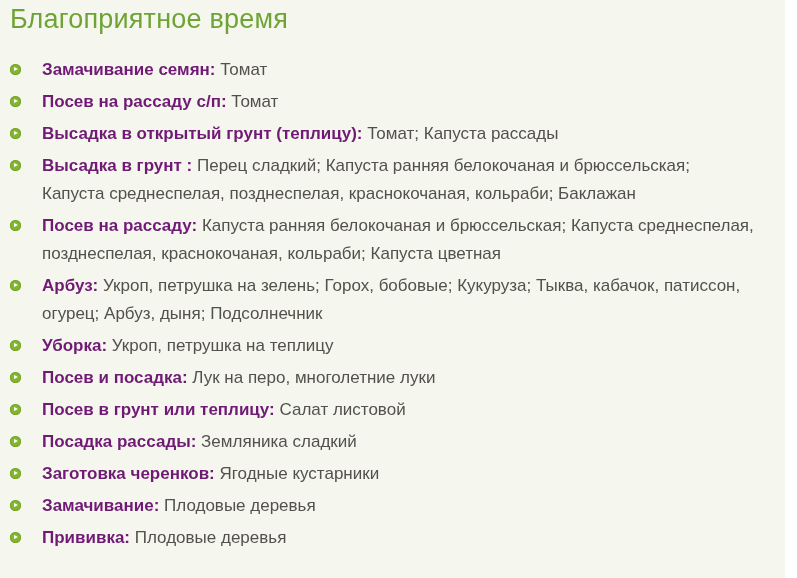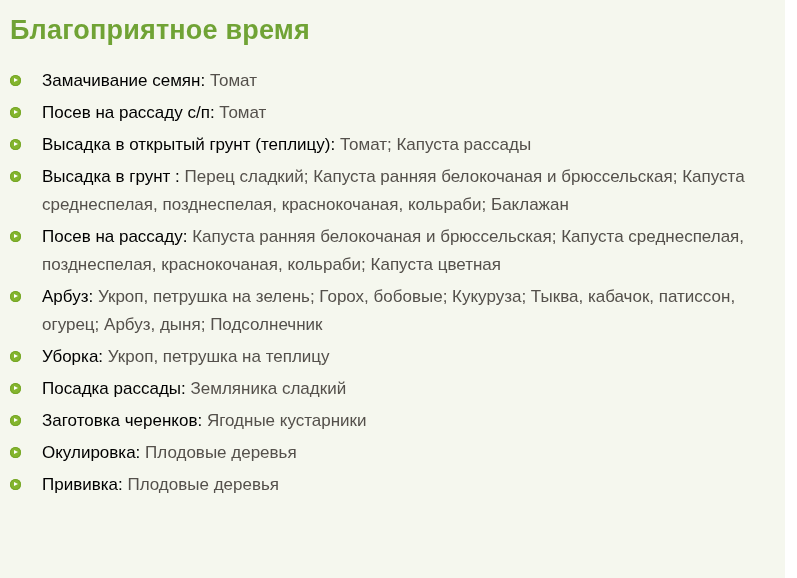--- a/index.html
+++ b/index.html
@@ -17,43 +17,43 @@
   .right-strip {
     position: absolute;
     top: 0;
     right: 0;
     width: 12px;
     height: 100%;
     background: #ffffff;
   }
   h1.page-title {
     margin: 0;
-    padding: 15px 0 0 10px;
+    padding: 4px 0 0 10px;
     font-size: 27px;
     line-height: 30px;
-    font-weight: bold;
+    font-weight: normal;
     color: #70a335;
     letter-spacing: 0.2px;
   }
   ul.fav-list {
     list-style: none;
     margin: 22px 0 0 0;
     padding: 0 40px 0 10px;
   }
   ul.fav-list li.item {
     position: relative;
     margin: 0 0 4px 0;
     padding-left: 32px;
     font-size: 17px;
     line-height: 28px;
     color: #54504b;
   }
   ul.fav-list li.item .label {
-    font-weight: normal;
-    color: #000000;
+    font-weight: bold;
+    color: #701a75;
   }
   .bullet {
     position: absolute;
     left: 0;
     top: 8px;
     width: 11px;
     height: 11px;
     border-radius: 50%;
     background: #84b52e;
     box-shadow: inset 0 0 0 1px #76a626;
@@ -124,35 +124,49 @@
       <span class="bullet">
           <span class="tri"></span>
         </span>
       <span class="label">Уборка:</span>
       <span class="value">Укроп, петрушка на теплицу</span>
     </li>
     <li class="item">
       <span class="bullet">
           <span class="tri"></span>
         </span>
+      <span class="label">Посев и посадка:</span>
+      <span class="value">Лук на перо, многолетние луки</span>
+    </li>
+    <li class="item">
+      <span class="bullet">
+          <span class="tri"></span>
+        </span>
+      <span class="label">Посев в грунт или теплицу:</span>
+      <span class="value">Салат листовой</span>
+    </li>
+    <li class="item">
+      <span class="bullet">
+          <span class="tri"></span>
+        </span>
       <span class="label">Посадка рассады:</span>
       <span class="value">Земляника сладкий</span>
     </li>
     <li class="item">
       <span class="bullet">
           <span class="tri"></span>
         </span>
       <span class="label">Заготовка черенков:</span>
       <span class="value">Ягодные кустарники</span>
     </li>
     <li class="item">
       <span class="bullet">
           <span class="tri"></span>
         </span>
-      <span class="label">Окулировка:</span>
+      <span class="label">Замачивание:</span>
       <span class="value">Плодовые деревья</span>
     </li>
     <li class="item">
       <span class="bullet">
           <span class="tri"></span>
         </span>
       <span class="label">Прививка:</span>
       <span class="value">Плодовые деревья</span>
     </li>
   </ul>

